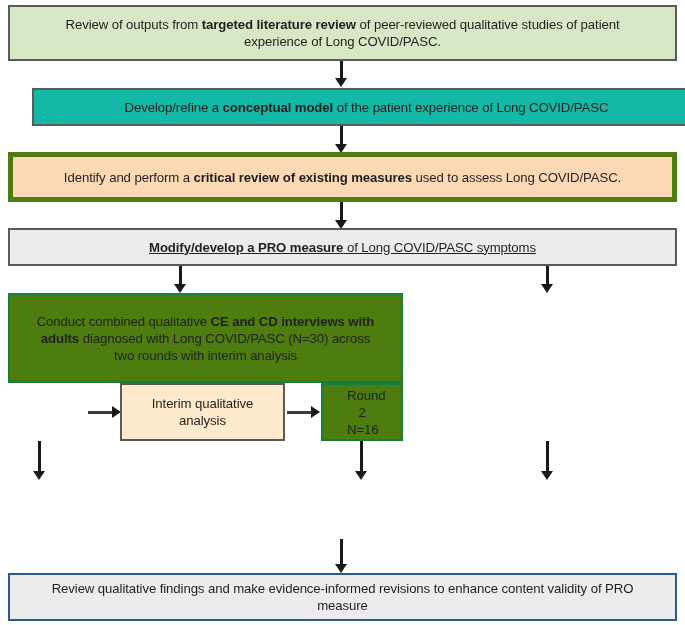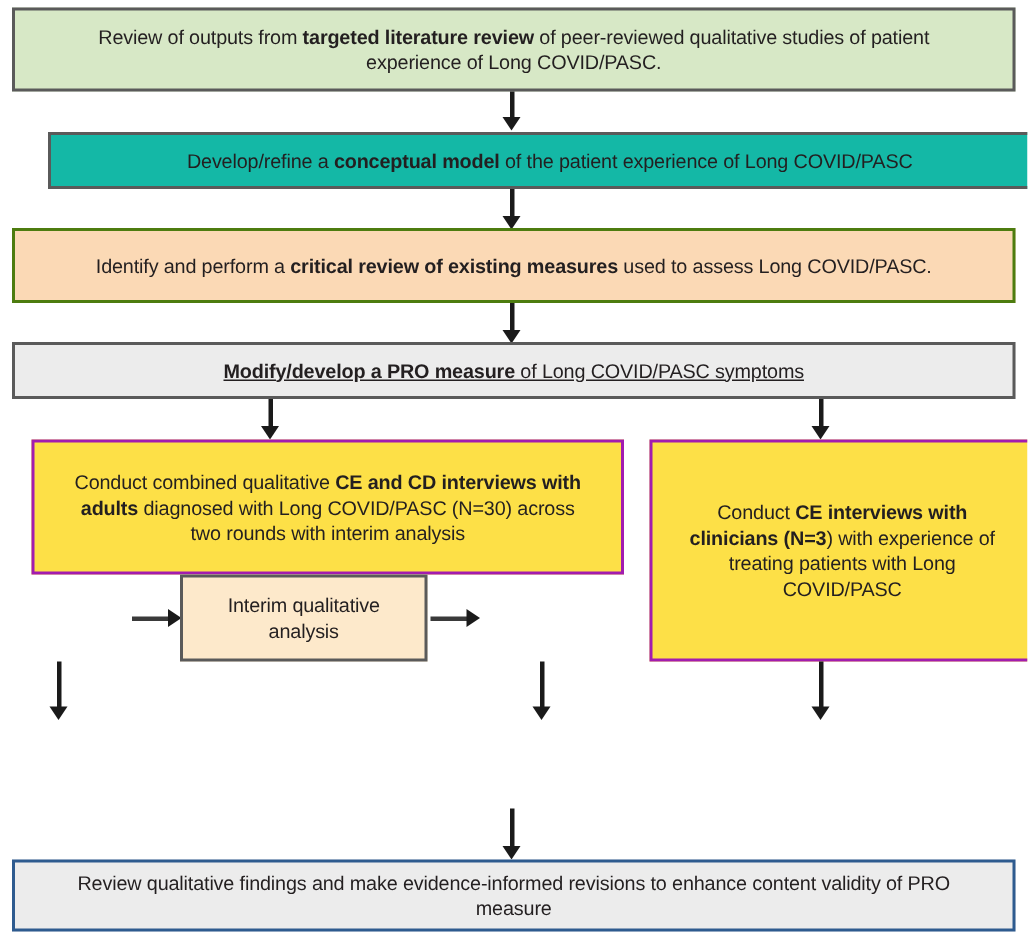--- a/index.html
+++ b/index.html
@@ -29,23 +29,23 @@
     line-height: 17px;
     letter-spacing: -0.1px;
     padding: 2px 24px;
   }
   .box .txt { display: block; width: 100%; }
   b { font-weight: bold; }
 
   
   .fill-green  { background: #d7e8c6; border: 2px solid #5a5a5a; }
   .fill-cyan   { background: #14b8a6; border: 2px solid #5a5a5a; margin-left: 24px; }
-  .fill-peach  { background: #fbd9b5; border: 2px solid #4d7c0f; }
+  .fill-peach  { background: #fbd9b5; border: 5px solid #4d7c0f; }
   .fill-gray   { background: #ececec; border: 2px solid #5a5a5a; }
-  .fill-blue   { background: #fde047; border: 2px solid #a21caf; margin-left: 13px; }
+  .fill-blue   { background: #4d7c0f; border: 2px solid #15803d; }
   .fill-cream  { background: #fde9cb; border: 2px solid #5a5a5a; }
   .fill-gray-blueborder { background: #ececec; border: 2px solid #2e5b8f; }
 
   
   .vline {
     position: absolute;
     width: 3px;
     background: #1a1a1a;
   }
   .vhead {
@@ -112,24 +112,24 @@
   <div class="hline" style="left:88px; top:411px; width:28px;"></div>
   <div class="hhead" style="left:112px; top:406px;"></div>
 
   <div class="box fill-cream" style="left:120px; top:383px; width:165px; height:58px;">
     <span class="txt"><span>Interim qualitative</span><br><span>analysis</span></span>
   </div>
 
   <div class="hline" style="left:287px; top:411px; width:28px;"></div>
   <div class="hhead" style="left:311px; top:406px;"></div>
 
+  <div class="box fill-blue" style="left:321px; top:383px; width:82px; height:58px;">
+    <span class="txt"><span>Round 2</span><br><span>N=16</span></span>
+  </div>
 
-  <div class="box fill-blue" style="left:420px; top:293px; width:257px; height:148px;">
-    <span class="txt"><span>Conduct </span><b>CE interviews with clinicians (N=3</b><span>) with experience of treating patients with Long COVID/PASC</span></span>
-  </div>
 
   <div class="vline" style="left:38px; top:441px; width:3px; height:32px;"></div>
   <div class="vhead" style="left:33px; top:471px;"></div>
 
   <div class="vline" style="left:360px; top:441px; width:3px; height:32px;"></div>
   <div class="vhead" style="left:355px; top:471px;"></div>
 
   <div class="vline" style="left:546px; top:441px; width:3px; height:32px;"></div>
   <div class="vhead" style="left:541px; top:471px;"></div>
 

